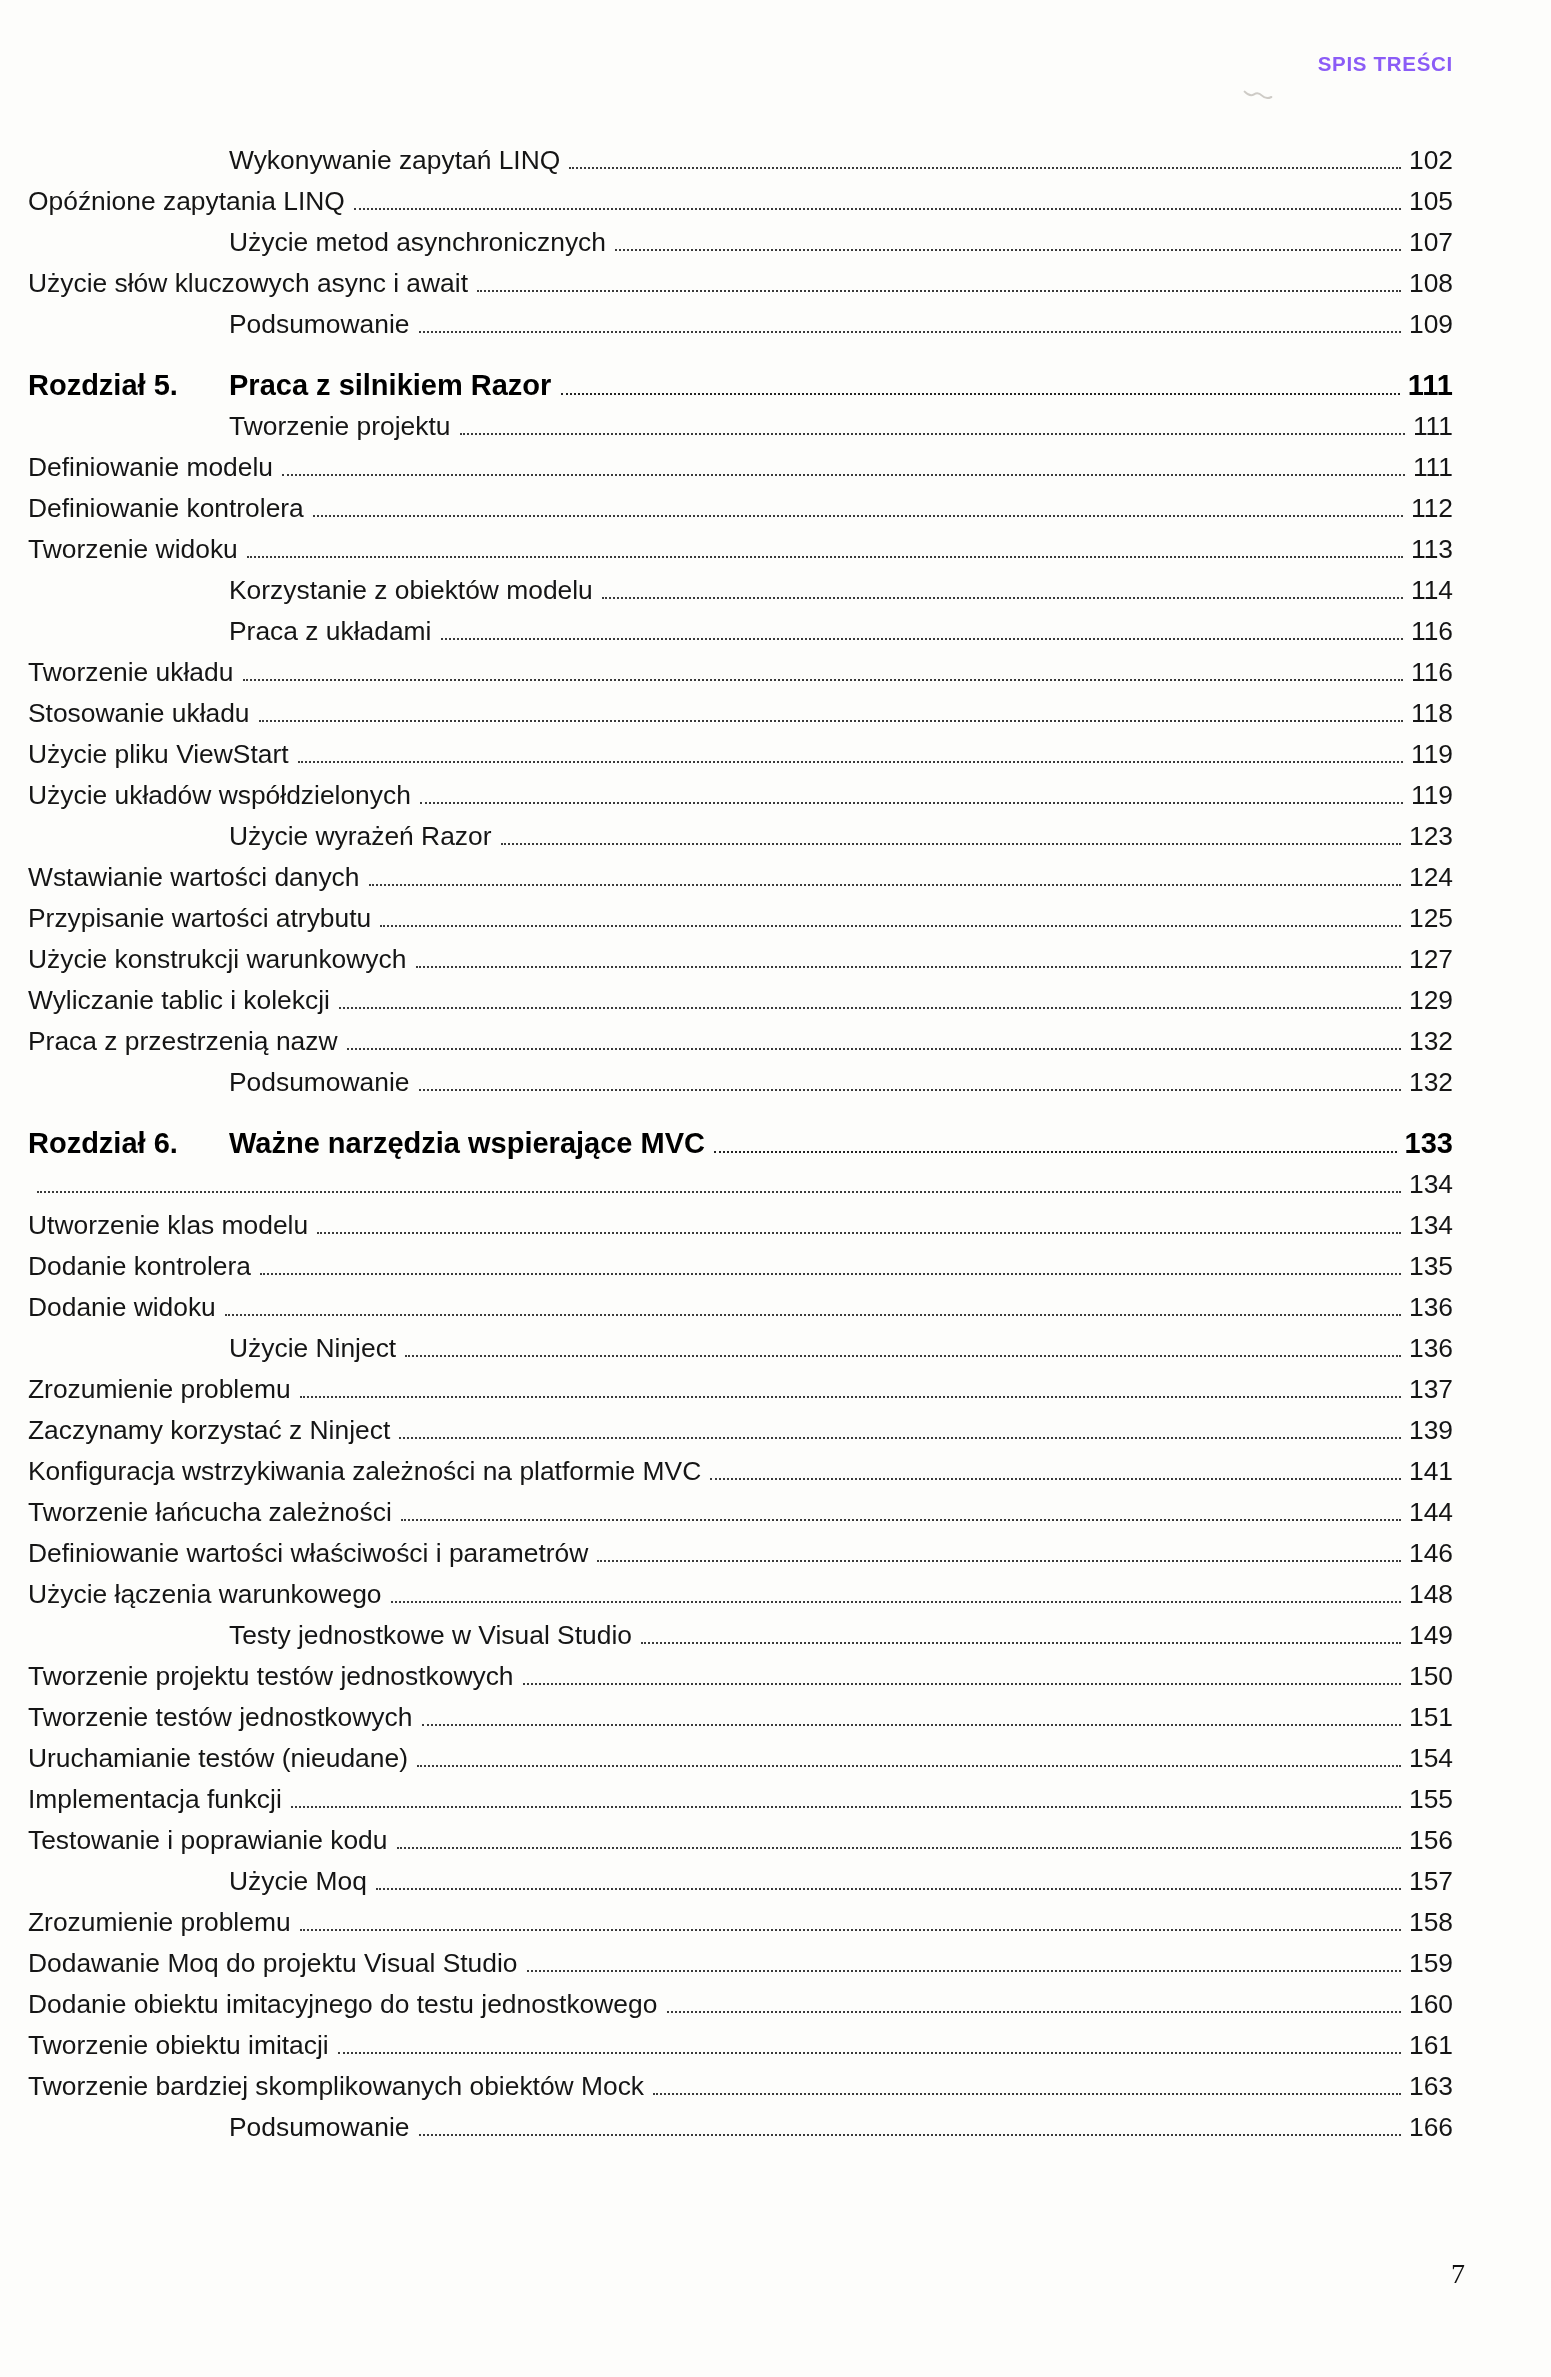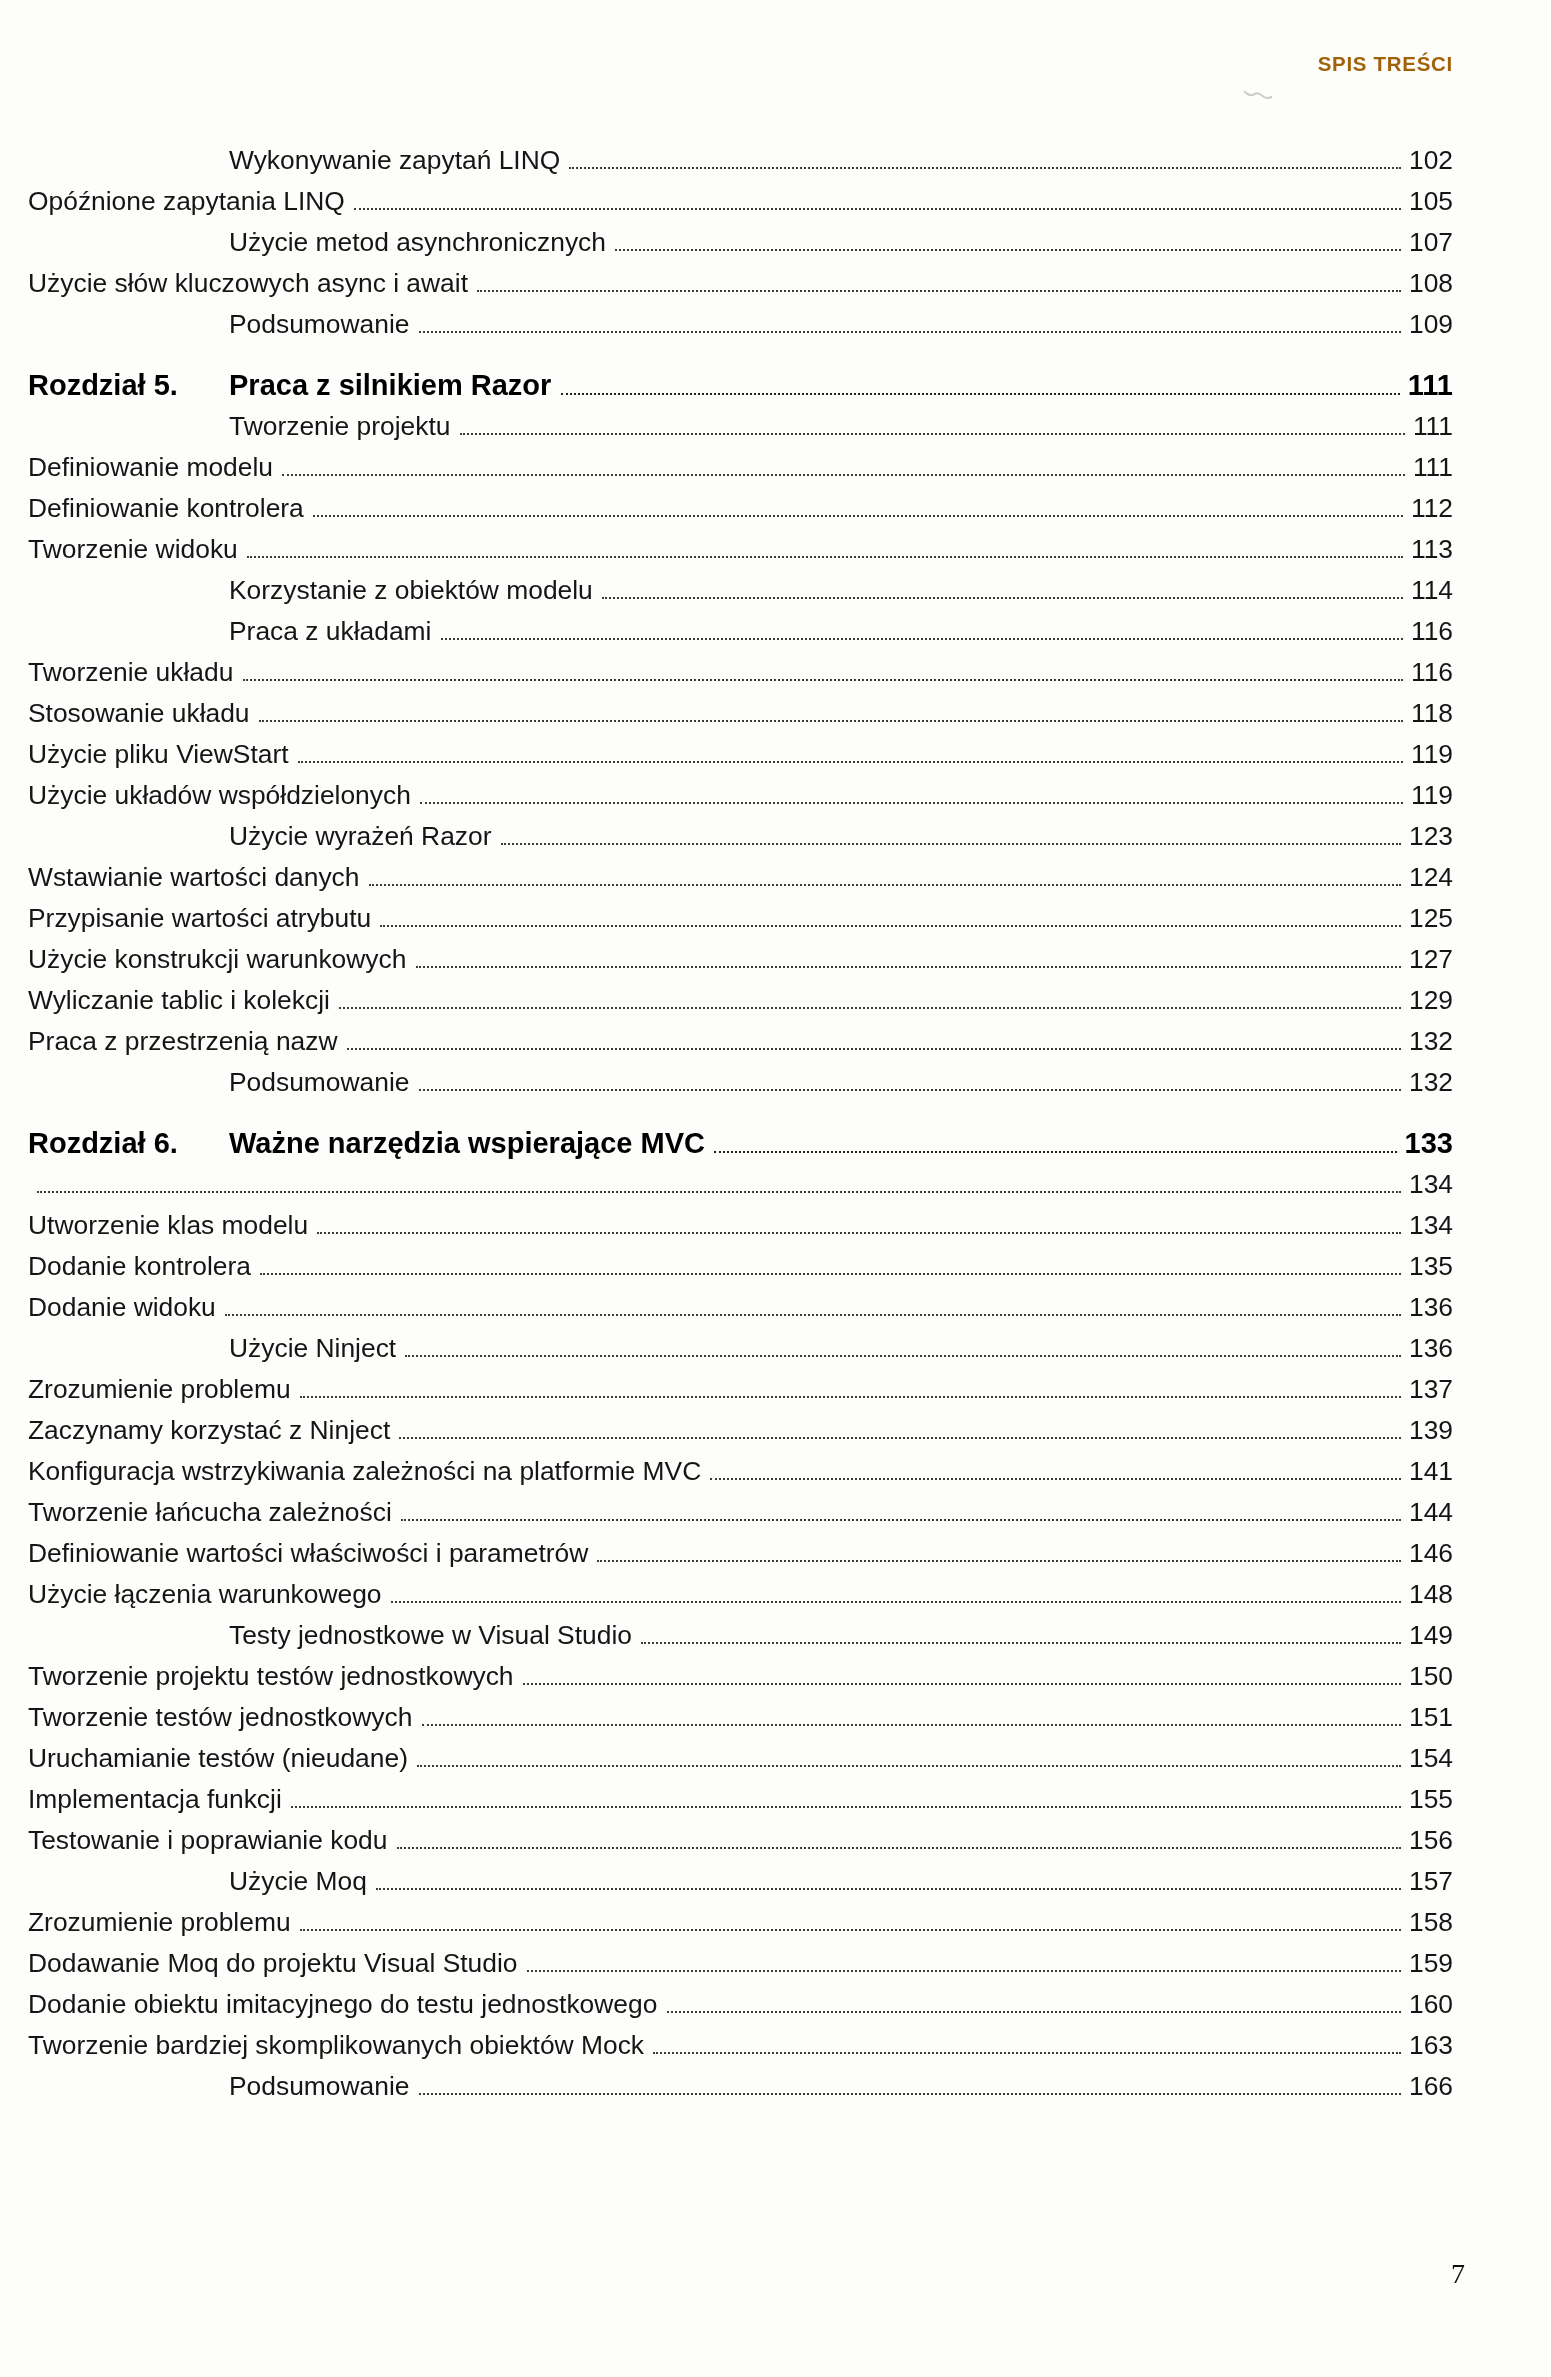--- a/index.html
+++ b/index.html
@@ -17,21 +17,21 @@
     overflow: hidden;
   }
   .header {
     position: absolute;
     top: 52px;
     right: 99px;
     font-family: "Liberation Sans", sans-serif;
     font-weight: bold;
     font-size: 20.5px;
     letter-spacing: 0.7px;
-    color: #a16207;
+    color: #8b5cf6;
   }
   .smudge {
     position: absolute;
     top: 85px;
     left: 1242px;
     opacity: 0.55;
   }
   .toc {
     position: absolute;
     top: 140px;
@@ -317,20 +317,25 @@
         <span class="title">Dodawanie Moq do projektu Visual Studio</span>
         <span class="leader"></span>
         <span class="pageno">159</span>
       </div>
       <div class="row entry lvl2">
         <span class="title">Dodanie obiektu imitacyjnego do testu jednostkowego</span>
         <span class="leader"></span>
         <span class="pageno">160</span>
       </div>
       <div class="row entry lvl2">
+        <span class="title">Tworzenie obiektu imitacji</span>
+        <span class="leader"></span>
+        <span class="pageno">161</span>
+      </div>
+      <div class="row entry lvl2">
         <span class="title">Tworzenie bardziej skomplikowanych obiektów Mock</span>
         <span class="leader"></span>
         <span class="pageno">163</span>
       </div>
       <div class="row entry lvl1">
         <span class="title">Podsumowanie</span>
         <span class="leader"></span>
         <span class="pageno">166</span>
       </div>
     </div>

